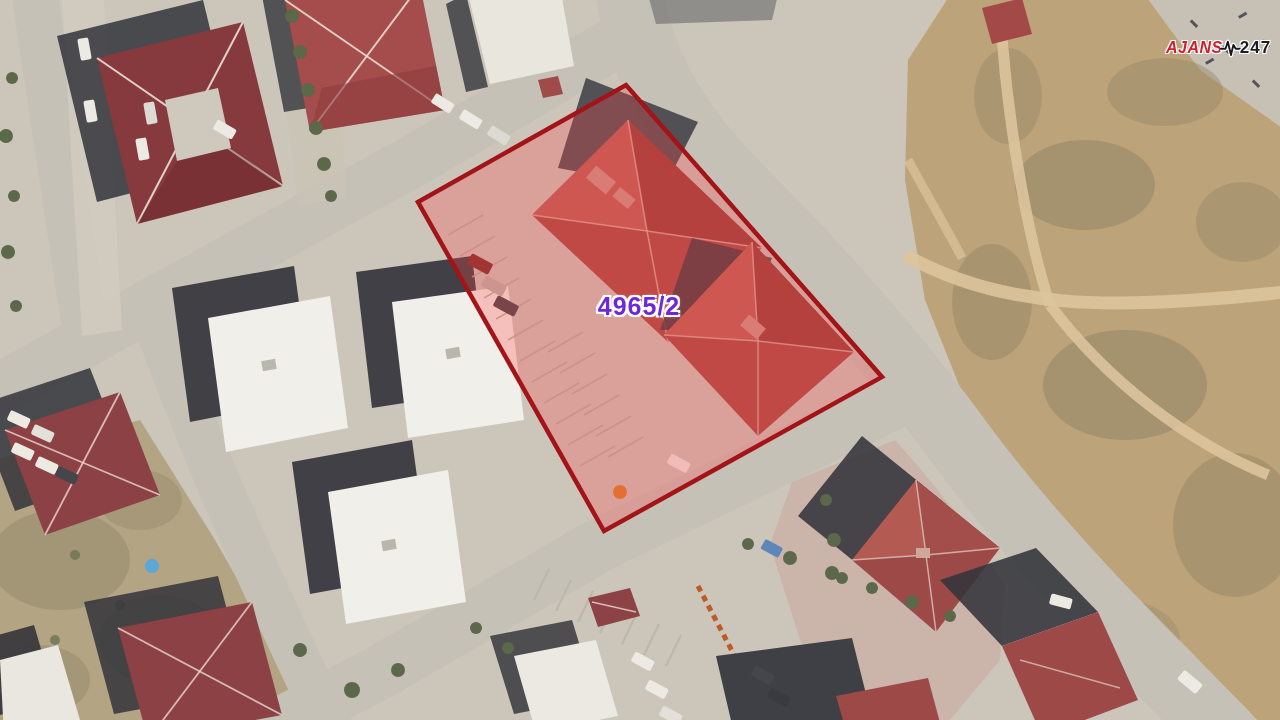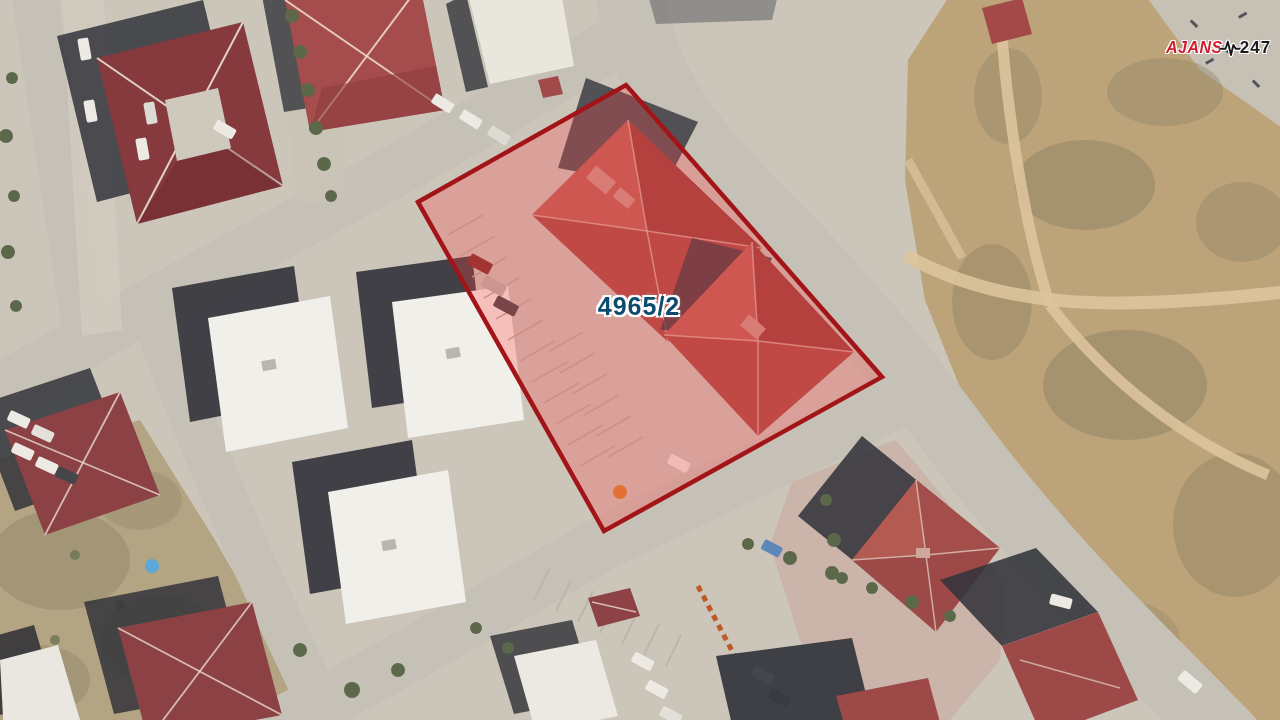--- a/index.html
+++ b/index.html
@@ -1,21 +1,21 @@
 <!DOCTYPE html>
 <html><head>
 <meta charset="utf-8">
 <style>
   html,body{margin:0;padding:0;background:#888;}
   .stage{position:relative;width:1280px;height:720px;overflow:hidden;
          background:#cbc5ba;font-family:"Liberation Sans",sans-serif;}
   .stage svg.scene{position:absolute;left:0;top:0;width:1280px;height:720px;display:block;}
   .parcel-label{
     position:absolute;left:639px;top:306px;transform:translate(-50%,-50%);
-    font-weight:bold;font-size:25px;letter-spacing:1px;color:#0c4a6e;
+    font-weight:bold;font-size:25px;letter-spacing:1px;color:#6d28d9;
     text-shadow:-2px -2px 0 #fff,2px -2px 0 #fff,-2px 2px 0 #fff,2px 2px 0 #fff,0 0 4px #fff;
     white-space:nowrap;}
   .watermark{position:absolute;left:1166px;top:36px;display:flex;align-items:center;
     gap:0px;height:24px;}
   .wm-a{color:#cf1f2e;font-weight:800;font-style:italic;font-size:16px;letter-spacing:.5px;
     text-shadow:-1px -1px 0 #fff,1px -1px 0 #fff,-1px 1px 0 #fff,1px 1px 0 #fff;}
   .wm-pulse{width:22px;height:22px;margin:0 -2px 0 -3px;}
   .wm-n{color:#1d1d1f;font-weight:800;font-size:17px;letter-spacing:1px;
     text-shadow:-1px -1px 0 #fff,1px -1px 0 #fff,-1px 1px 0 #fff,1px 1px 0 #fff;}
 </style>

